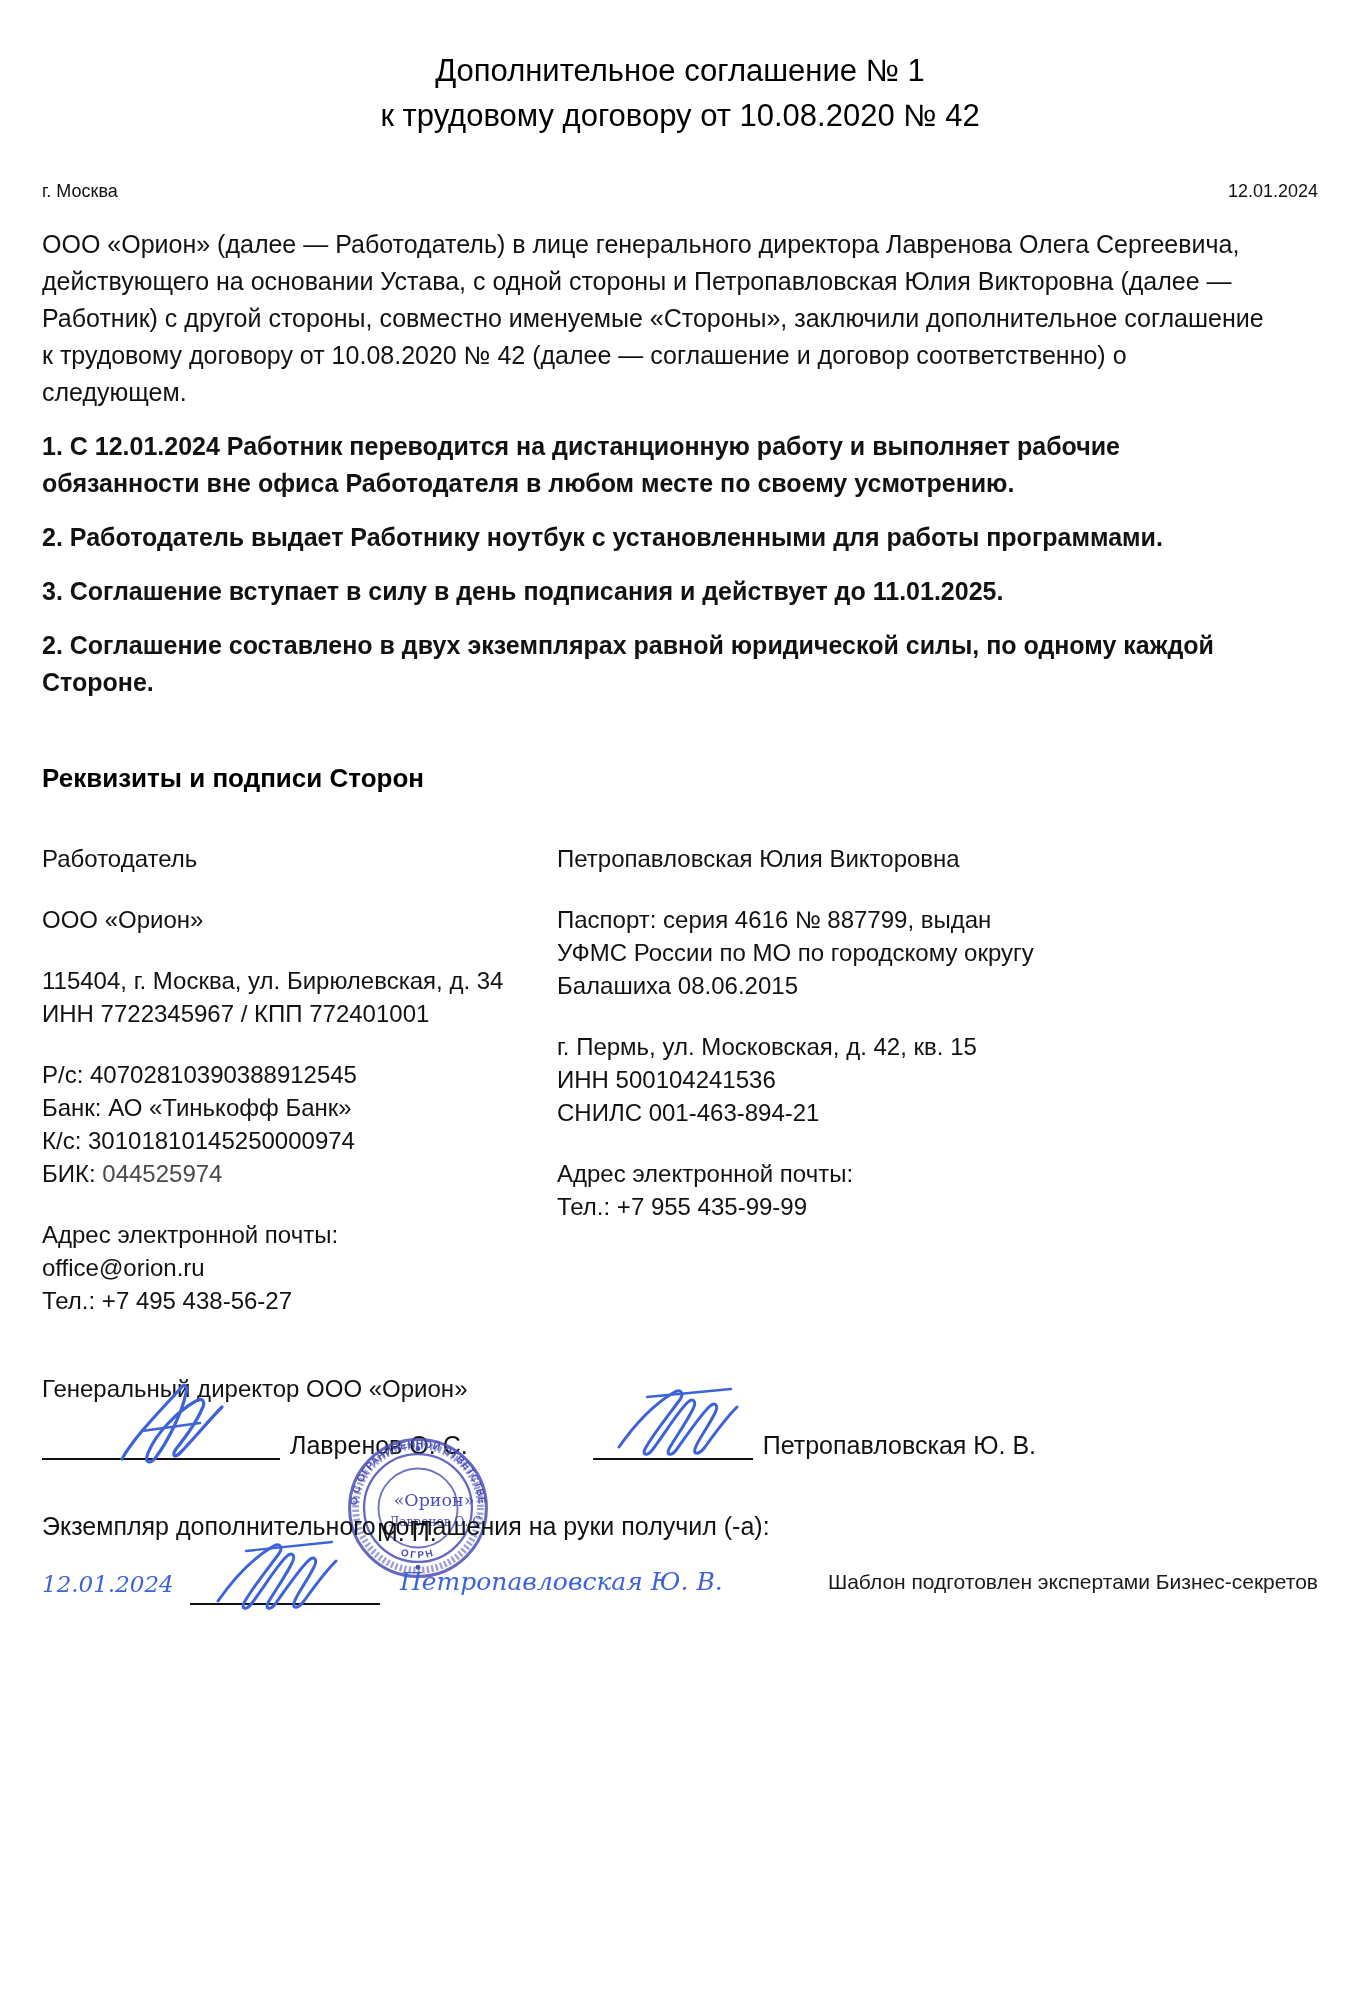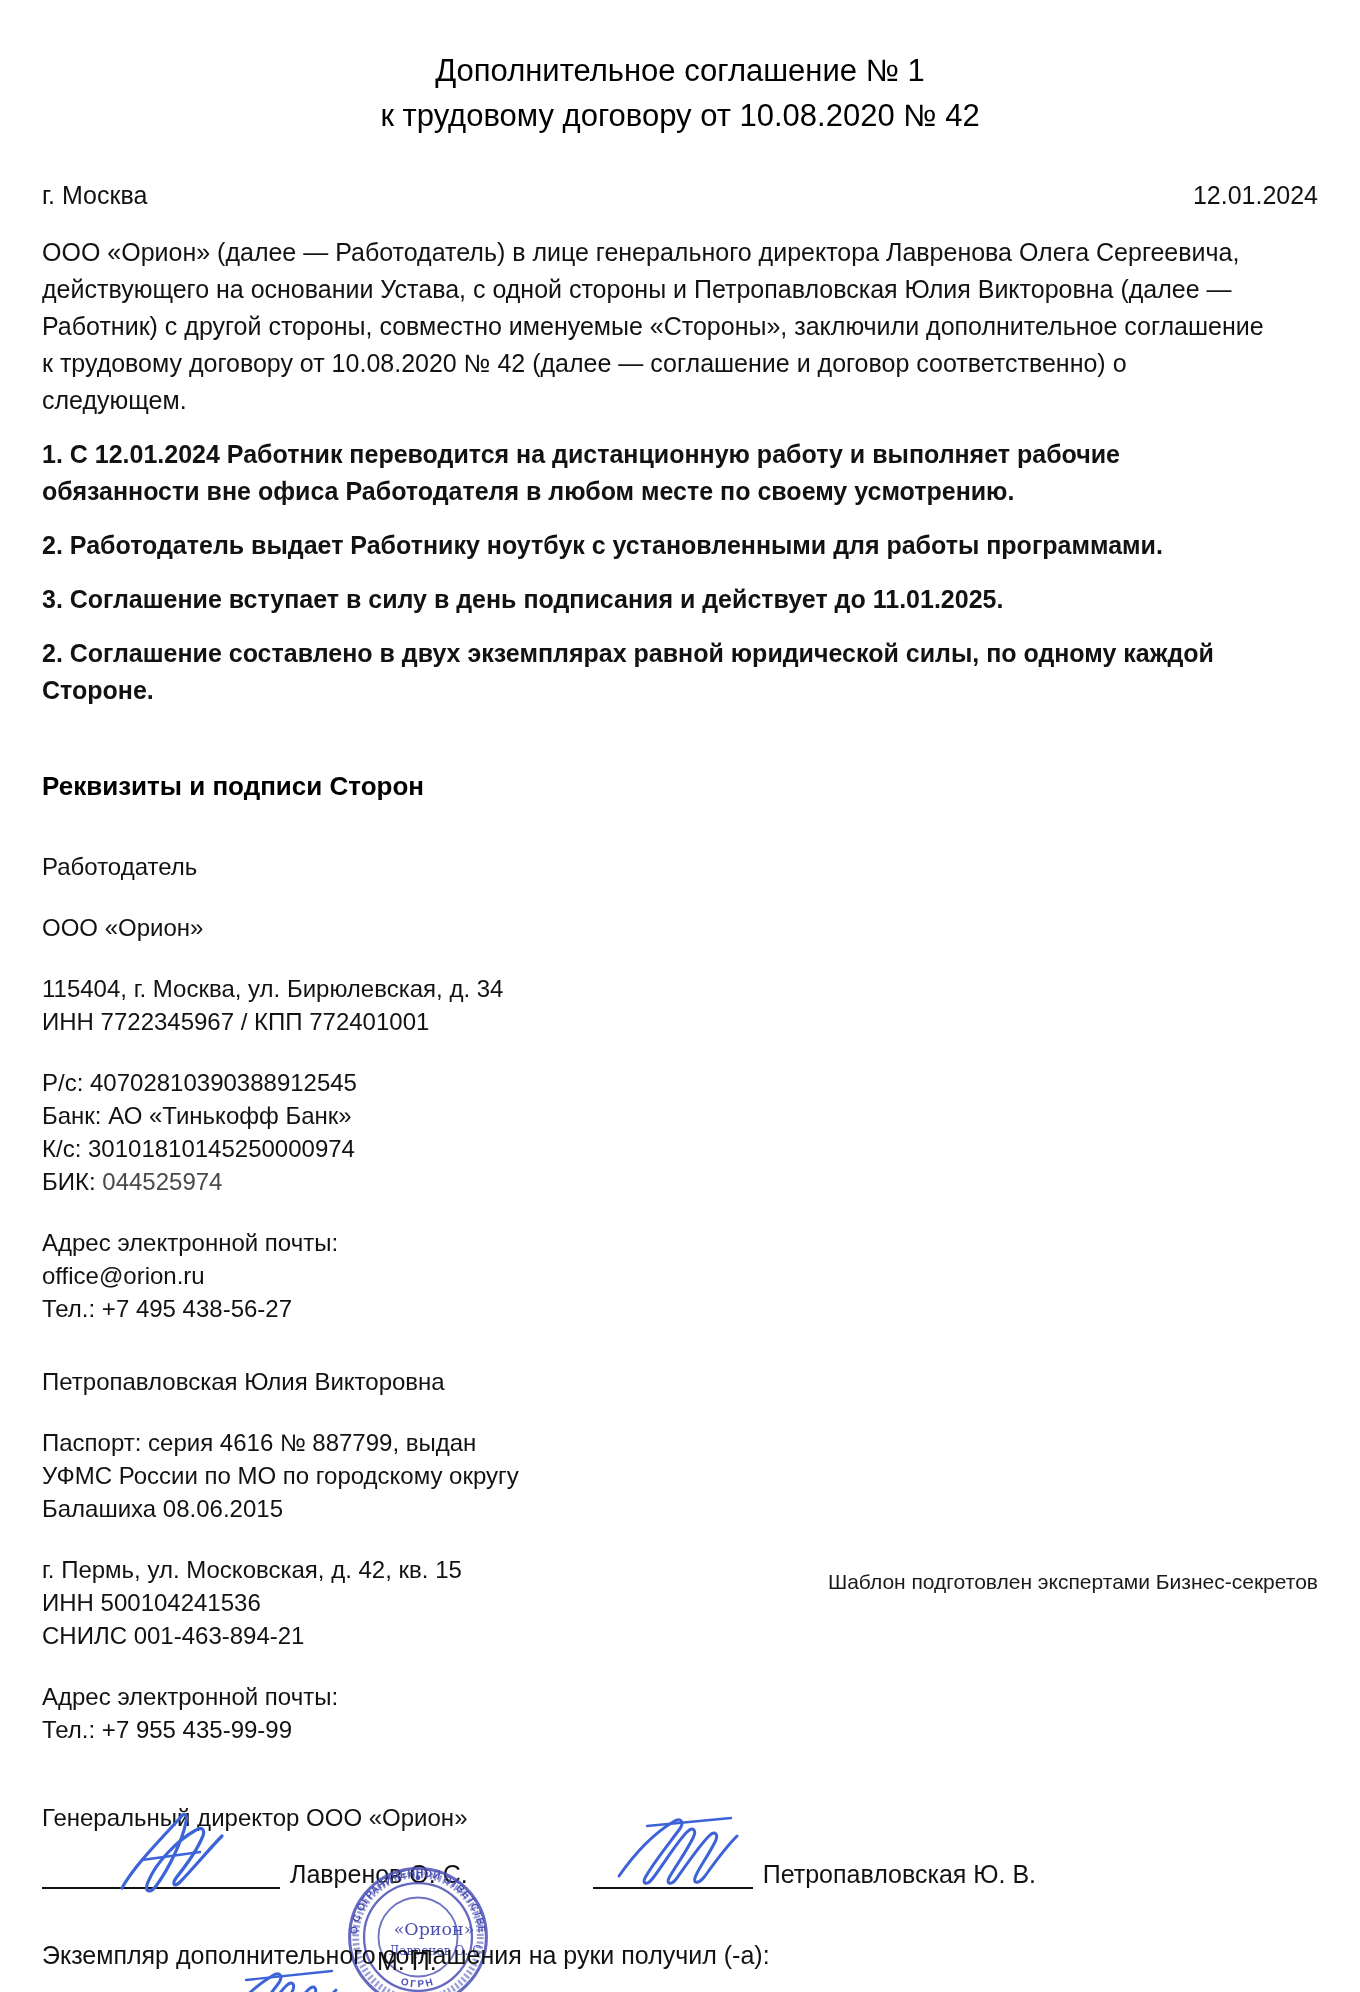--- a/index.html
+++ b/index.html
@@ -32,21 +32,21 @@
     padding-top: 48px;
   }
   .doc-title div { white-space: nowrap; }
 
   
   .place-date {
     display: flex;
     justify-content: space-between;
     align-items: baseline;
     margin-top: 43px;
-    font-size: 25px;
+    font-size: 18px;
     color: #121212;
   }
 
   
   .para {
     font-size: 25px;
     line-height: 37px;
     color: #121212;
     text-align: left;
   }
@@ -59,21 +59,20 @@
     font-weight: bold;
     font-size: 26px;
     margin-top: 62px;
     color: #000;
   }
 
   
   .requisites {
     display: flex;
     margin-top: 48px;
-    flex-direction: column;
   }
   .col-left { width: 515px; flex: 0 0 515px; }
   .col-right { flex: 1 1 auto; }
   .req-block {
     font-size: 24px;
     line-height: 33px;
     color: #121212;
   }
   .req-block + .req-block { margin-top: 28px; }
   .req-block .grey { color: #4a4a4a; }

